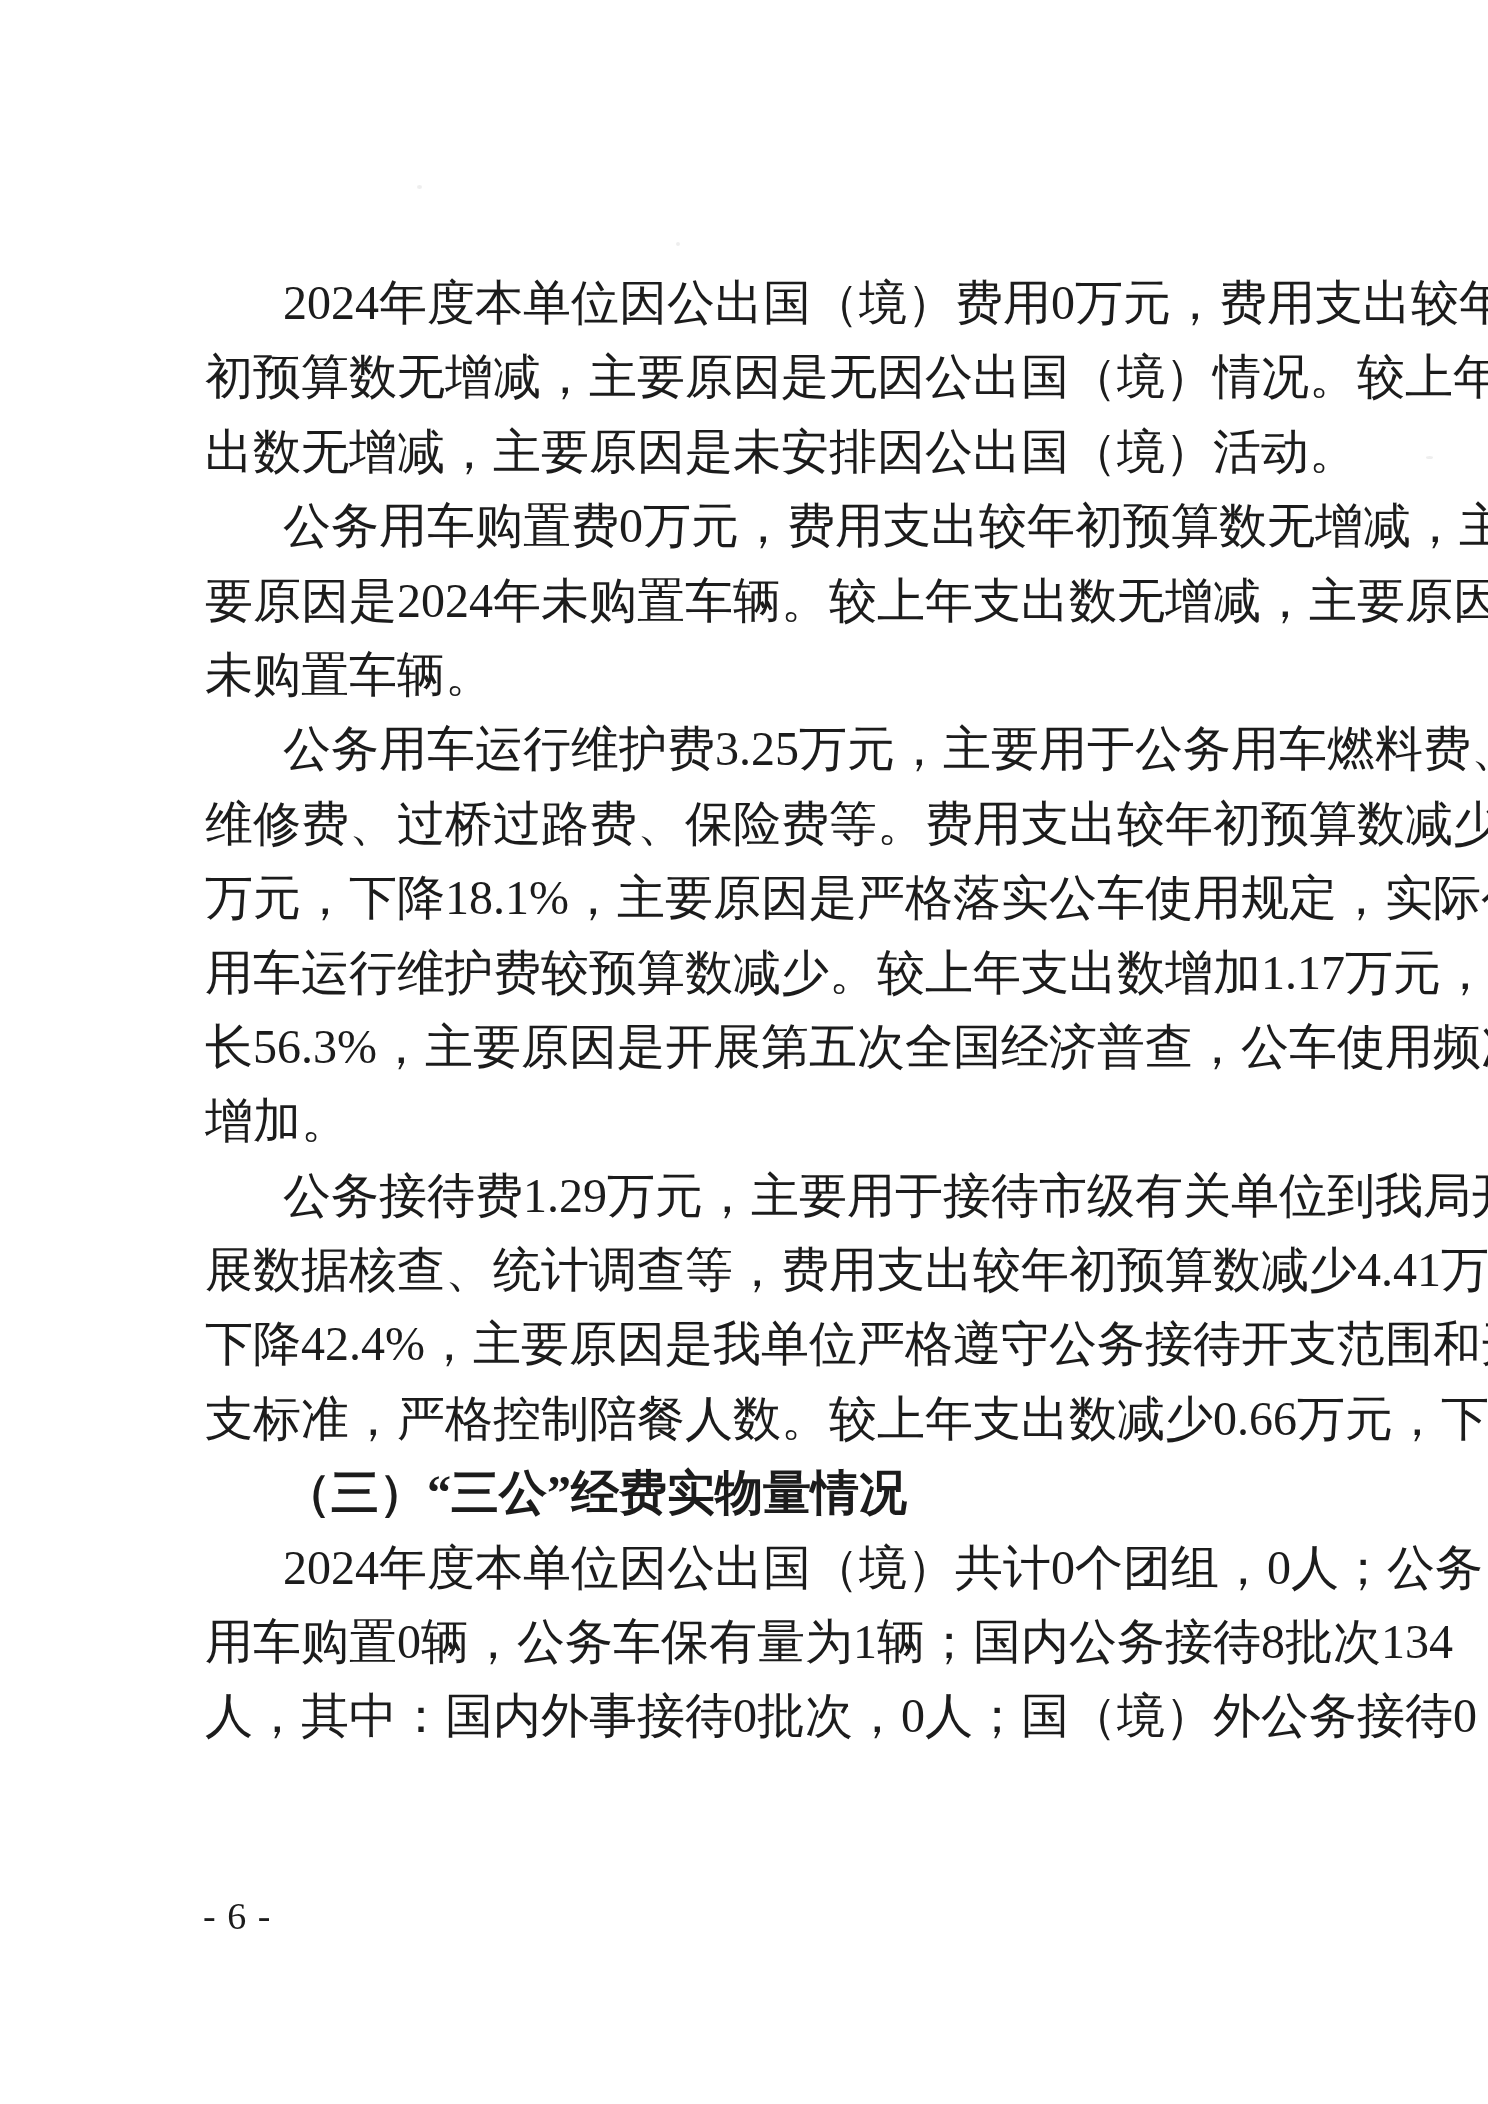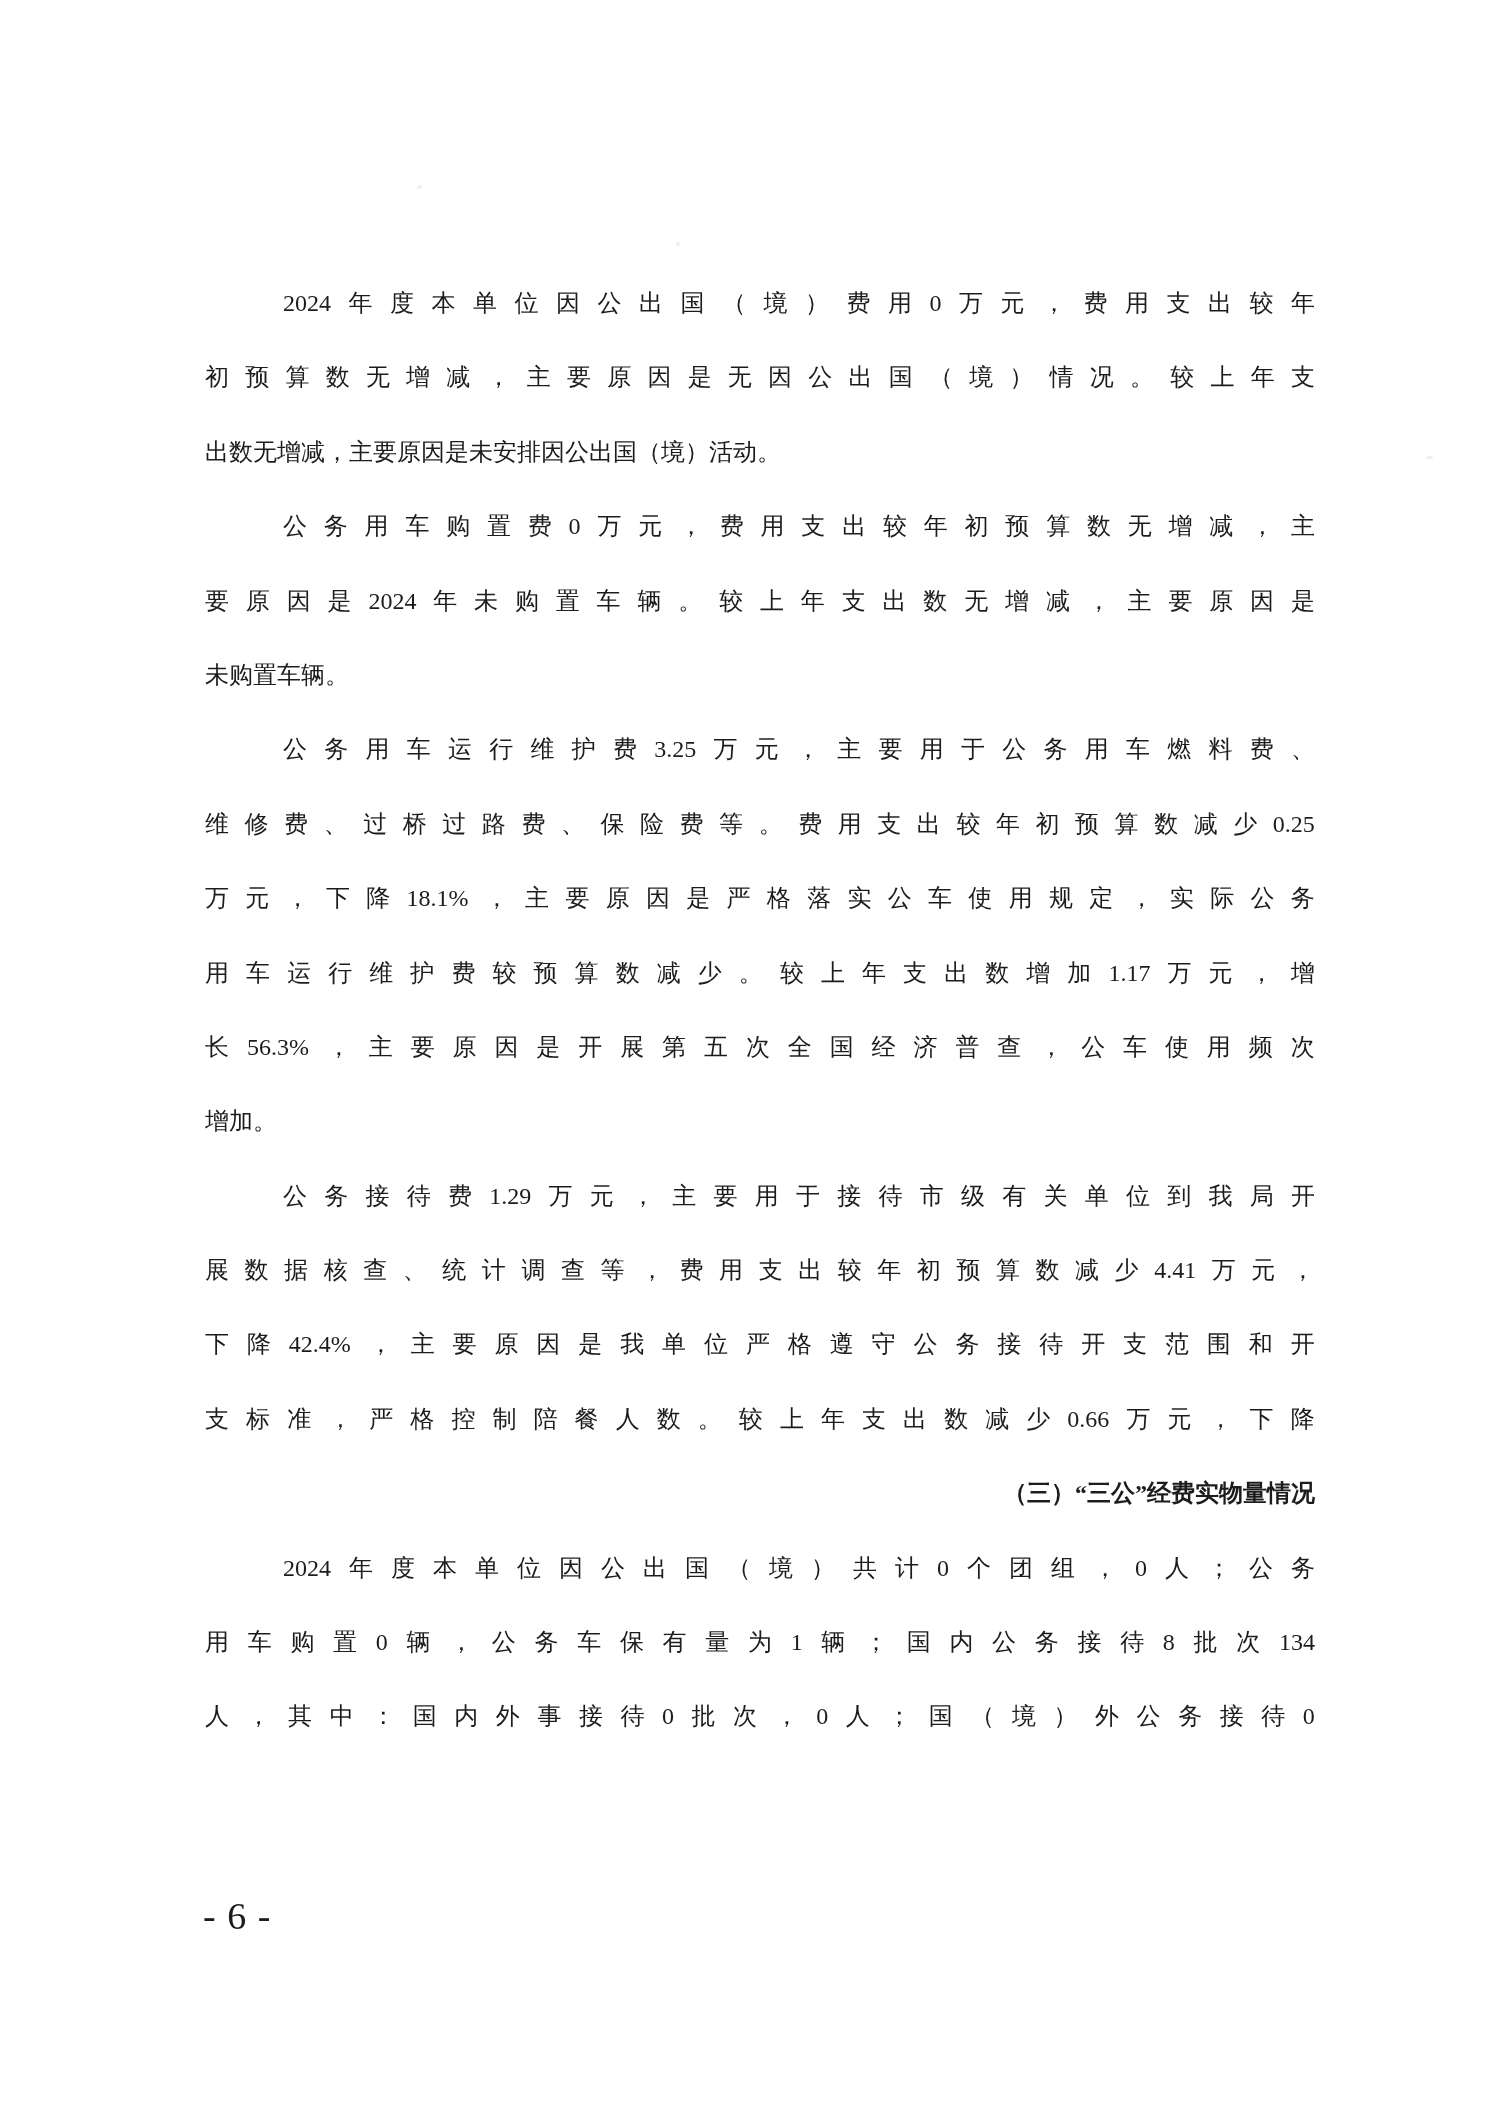--- a/index.html
+++ b/index.html
@@ -13,42 +13,41 @@
     height: 2104px;
     background: #ffffff;
     overflow: hidden;
     font-family: "Liberation Serif", "DejaVu Serif", serif;
   }
   .doc-body {
     position: absolute;
     left: 205px;
     top: 266px;
     width: 1110px;
-    font-size: 24px;
+    font-size: 48px;
     color: #1c1c1c;
   }
   .line {
     height: 74.4px;
     line-height: 74.4px;
     white-space: pre;
   }
   .line.flex {
     display: flex;
     justify-content: space-between;
     white-space: normal;
   }
   .line.flex span {
     display: inline-block;
   }
   .line.indent {
     margin-left: 78px;
   }
   .line.heading {
     font-weight: bold;
-    text-align: right;
   }
   .footer {
     position: absolute;
     left: 203px;
     top: 1896px;
     font-size: 38px;
     line-height: 40px;
     color: #1c1c1c;
     letter-spacing: 1px;
     white-space: pre;

